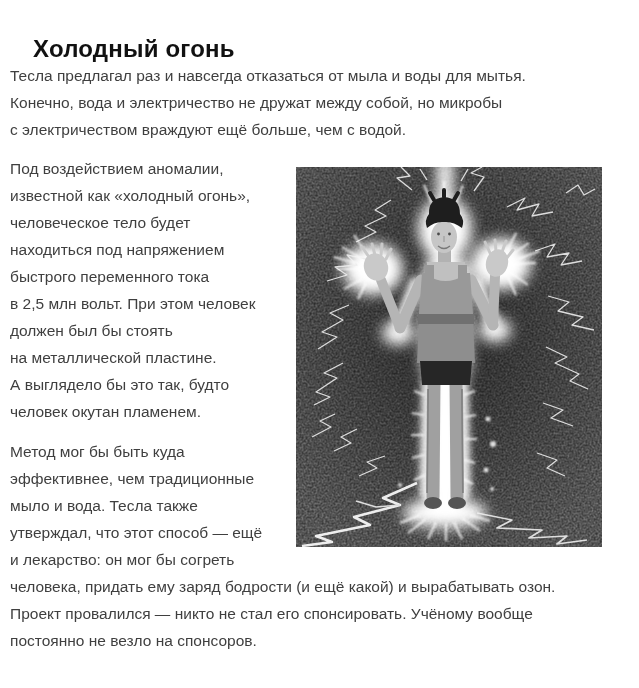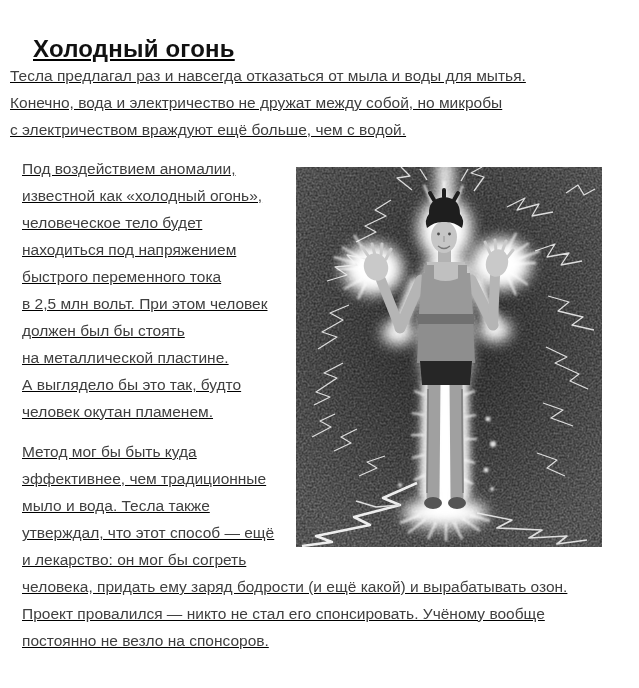--- a/index.html
+++ b/index.html
@@ -7,39 +7,38 @@
     width: 639px;
     height: 688px;
     background: #ffffff;
     overflow: hidden;
     font-family: "Liberation Sans", "DejaVu Sans", sans-serif;
   }
   .page {
     box-sizing: border-box;
     width: 607px;
     padding: 36px 5px 0 10px;
-    text-decoration: underline;
   }
   .title {
     margin: 0 0 0 23px;
     font-size: 24px;
     line-height: 26px;
     font-weight: bold;
     color: #111111;
     letter-spacing: 0.2px;
   }
   .para {
     margin: 0;
     font-size: 15.5px;
     line-height: 27px;
     color: #3f3f3f;
     white-space: pre-line;
   }
   .para-1 { }
-  .flow { margin-top: 12px; margin-left: 12px; }
+  .flow { margin-top: 12px; }
   .flow::after { content: ""; display: block; clear: both; }
   .photo-wrap {
     float: right;
     width: 306px;
     height: 380px;
     margin: 12px 0 6px 16px;
     display: block;
   }
   .photo-wrap svg { display: block; }
   .para-2 { margin: 0 0 13px 0; }

